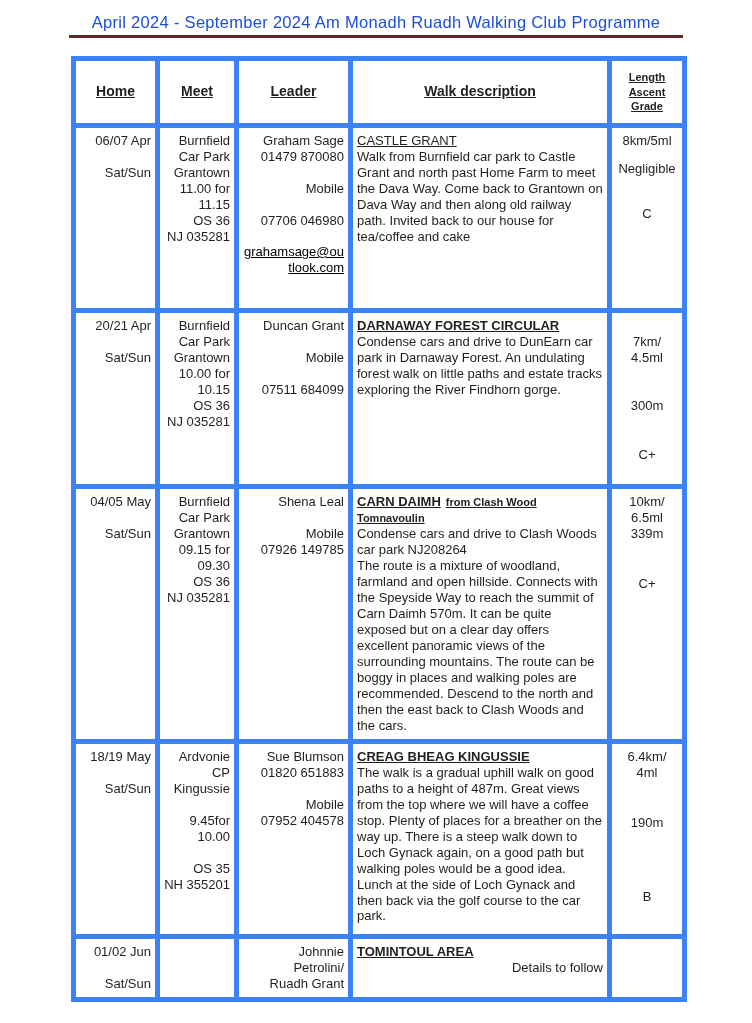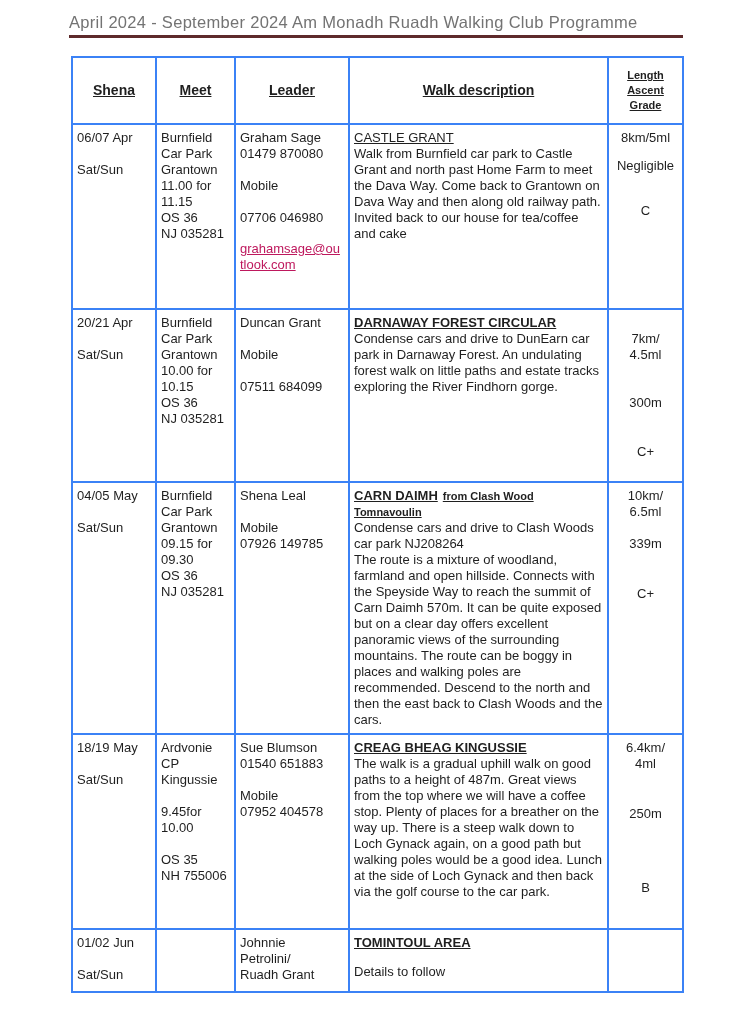--- a/index.html
+++ b/index.html
@@ -3,62 +3,62 @@
 <meta charset="utf-8">
 <style>
   html,body{margin:0;padding:0;}
   body{
     width:752px;height:1023px;background:#ffffff;
     font-family:"Liberation Sans",sans-serif;color:#1f1f1f;
     overflow:hidden;
   }
   .title-wrap{width:614px;margin:13px auto 0;}
   .page-title{
-    text-align:left;font-size:16.5px;letter-spacing:.3px;
-    color:#737373;white-space:nowrap;
+    text-align:center;font-size:16.5px;letter-spacing:.3px;
+    color:#1d4ed8;white-space:nowrap;
   }
   .title-rule{height:3px;background:#5e2a2b;margin-top:3px;}
 
   table.prog{
     border-collapse:collapse;table-layout:fixed;
     margin:18px 0 0 71px;width:611px;
   }
   .prog td,.prog th{
-    border:2px solid #3b82f6;vertical-align:top;
+    border:5px solid #3b82f6;vertical-align:top;
     padding:5px 4px;font-size:13px;line-height:1.23;
     overflow:hidden;
   }
   .prog th{
     vertical-align:middle;text-align:center;font-weight:bold;
     font-size:14px;padding:2px;
   }
   .prog th .hline{text-decoration:underline;}
   .prog th.len-head{font-size:11px;line-height:1.35;}
   .prog th.len-head .hline{white-space:pre-line;}
 
-  .cell-center{text-align:left;}
+  .cell-center{text-align:right;}
   .pre{white-space:pre-line;}
 
   .leader-cell .email{
-    display:inline-block;margin-top:15px;color:#be185d;
+    display:inline-block;margin-top:15px;color:#000000;
     text-decoration:underline;word-break:break-all;max-width:102px;
   }
 
   .walk-cell{padding:4px 7px 4px 7px;line-height:16.4px;}
   .walk-title{font-weight:bold;text-decoration:underline;}
   .walk-title.light{font-weight:400;}
   .walk-sub{font-weight:bold;text-decoration:underline;font-size:11px;margin-left:5px;}
   .walk-body{white-space:pre-line;}
-  .walk-body.centered{text-align:left;margin-top:13px;}
+  .walk-body.centered{text-align:right;}
 
   .len-cell{text-align:center;}
   .len-cell span{display:block;}
   .len-r1 .ascent{margin-top:12px;} .len-r1 .grade{margin-top:29px;}
   .len-r2 .ascent{margin-top:16px;} .len-r2 .grade{margin-top:17px;}
-  .len-r3 .ascent{margin-top:16px;} .len-r3 .grade{margin-top:34px;}
+  .len-r3 .ascent{} .len-r3 .grade{margin-top:34px;}
   .len-r4 .ascent{margin-top:34px;} .len-r4 .grade{margin-top:58px;}
 </style>
 </head>
 <body>
 
 <div class="title-wrap">
   <div class="page-title">April 2024 - September 2024 Am Monadh Ruadh Walking Club Programme</div>
   <div class="title-rule"></div>
 </div>
 
@@ -66,21 +66,21 @@
   <colgroup>
     <col style="width:84px">
       <col style="width:79px">
       <col style="width:114px">
       <col style="width:259px">
       <col style="width:75px">
   </colgroup>
 
   <tbody>
       <tr style="height:67px;">
-    <th><span class="hline">Shena</span></th>
+    <th><span class="hline">Home</span></th>
     <th><span class="hline">Meet</span></th>
     <th><span class="hline">Leader</span></th>
     <th><span class="hline">Walk description</span></th>
     <th class="len-head"><span class="hline">Length
 Ascent
 Grade</span></th>
   </tr>
 
   <tr style="height:185px;">
     <td class="cell-center pre">06/07 Apr
@@ -174,34 +174,34 @@
 
 Sat/Sun</td>
     <td class="cell-center pre">Ardvonie
 CP
 Kingussie
 
 9.45for
 10.00
 
 OS 35
-NH 755006</td>
+NH 355201</td>
     <td class="cell-center pre leader-cell">Sue Blumson
-01540 651883
+01820 651883
 
 Mobile
 07952 404578</td>
     <td class="walk-cell">
       <span class="walk-title">CREAG BHEAG KINGUSSIE</span>
       <div class="walk-body">The walk is a gradual uphill walk on good paths to a height of 487m.  Great views from the top where we will have a coffee stop.  Plenty of places for a breather on the way up.  There is a steep walk down to Loch Gynack again, on a good path but walking poles would be a good idea.  Lunch at the side of Loch Gynack and then back via the golf course to the car park.</div>
     </td>
     <td class="len-cell len-r4">
       <span class="length pre">6.4km/
 4ml</span>
-      <span class="ascent">250m</span>
+      <span class="ascent">190m</span>
       <span class="grade">B</span>
     </td>
   </tr>
 
   <tr style="height:63px;">
     <td class="cell-center pre">01/02 Jun
 
 Sat/Sun</td>
     <td class="cell-center"></td>
     <td class="cell-center pre leader-cell">Johnnie

